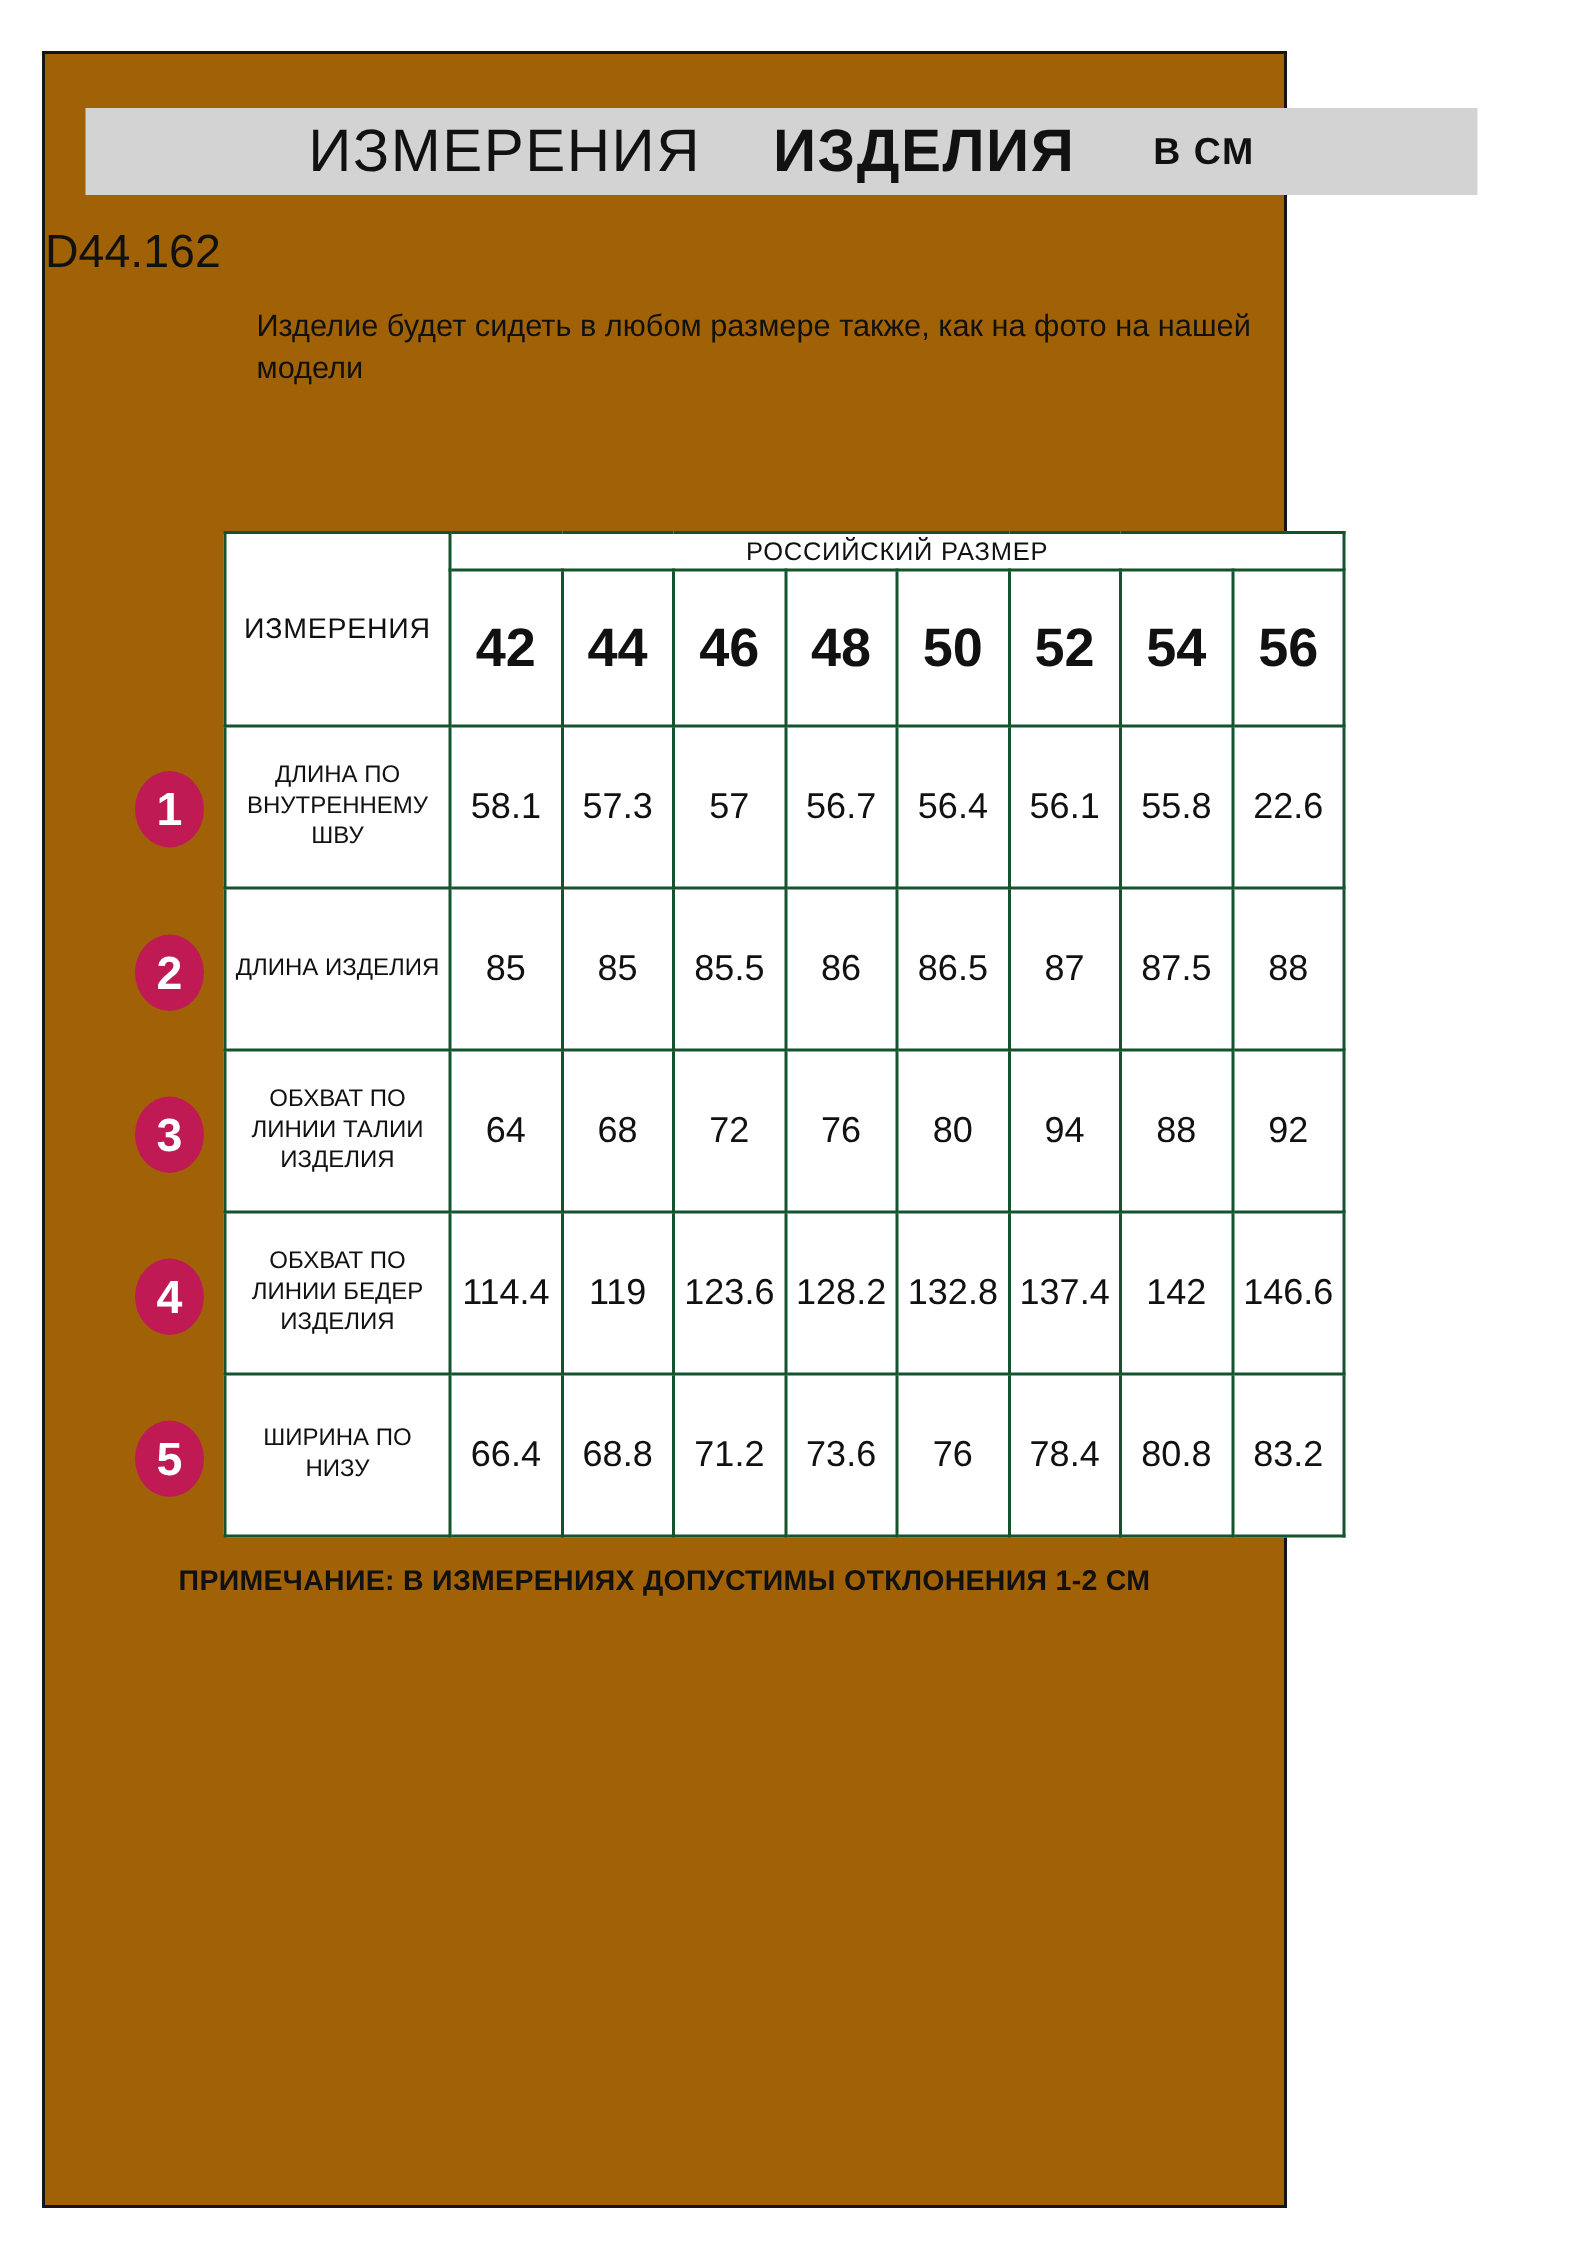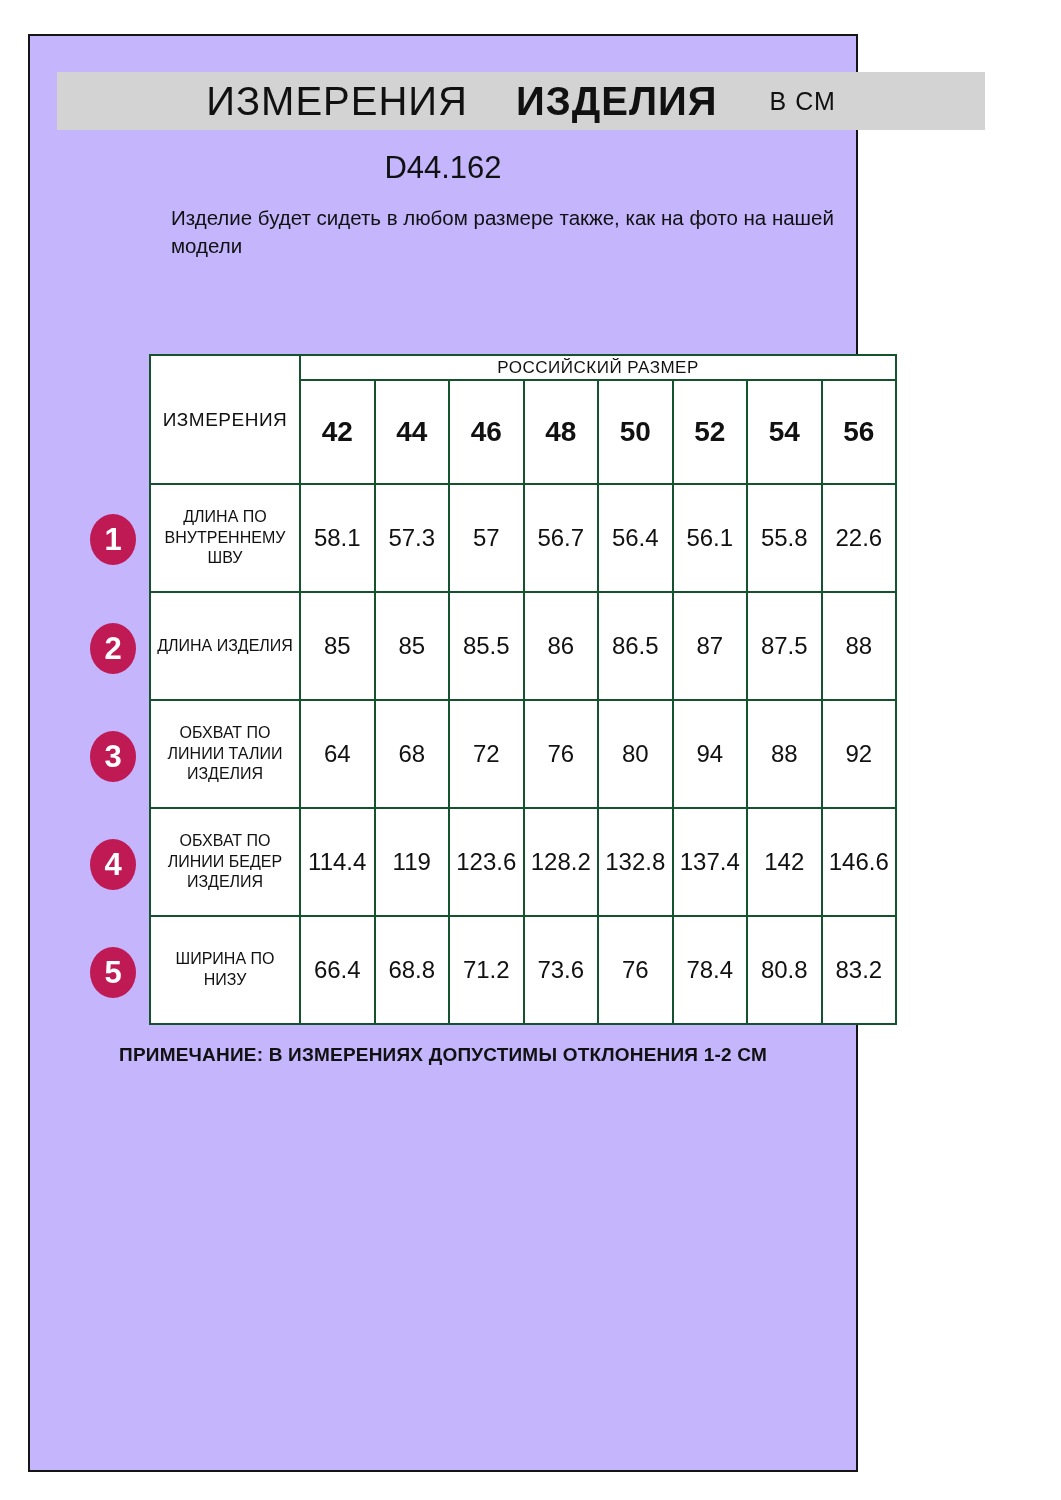--- a/index.html
+++ b/index.html
@@ -1,36 +1,36 @@
 <!DOCTYPE html>
 <html><head>
 <meta charset="utf-8">
 <style>
   * { margin:0; padding:0; box-sizing:border-box; }
   html,body { width:1061px; height:1500px; background:#ffffff; }
   body { font-family:"Liberation Sans", sans-serif; color:#111111; position:relative; }
 
   .frame {
     position:absolute; left:28px; top:34px; width:830px; height:1438px;
-    border:2px solid #151515; background:#c4b5fd;
+    border:2px solid #151515; background:#a16207;
   }
 
   
   .title-band {
     position:absolute; left:27px; top:36px; width:928px; height:58px;
     background:#d3d3d3;
     display:flex; align-items:center; justify-content:center;
   }
   .title-band .w1 { font-size:40px; font-weight:400; letter-spacing:1px; }
   .title-band .w2 { font-size:40px; font-weight:700; letter-spacing:1px; margin-left:48px; }
-  .title-band .w3 { font-size:25px; font-weight:400; letter-spacing:1px; margin-left:52px; }
+  .title-band .w3 { font-size:25px; font-weight:700; letter-spacing:1px; margin-left:52px; }
 
   .product-code {
     position:absolute; left:0; top:114px; width:100%;
-    text-align:center; font-size:31px; font-weight:400;
+    text-align:left; font-size:31px; font-weight:400;
   }
 
   .subtitle {
     position:absolute; left:141px; top:168px; width:700px;
     text-align:left; font-size:20.5px; line-height:1.35; font-weight:400;
   }
 
   
   table.size-table {
     position:absolute; left:119px; top:318px;
@@ -39,21 +39,21 @@
   }
   table.size-table td {
     border:2px solid #14532d; text-align:center; vertical-align:middle;
     overflow:hidden;
   }
   col.col-label { width:150px; }
   col.col-size  { width:74.5px; }
 
   td.group-header { height:25px; font-size:17px; font-weight:400; letter-spacing:0.5px; }
   td.corner       { font-size:19px; font-weight:400; letter-spacing:0.5px; }
-  tr.sizes-row td { height:104px; font-size:28px; font-weight:900;border-radius:12px; }
+  tr.sizes-row td { height:104px; font-size:36px; font-weight:900;border-radius:12px; }
   tr.data-row td  { height:108px; }
   td.row-label    { font-size:16px; line-height:1.3; font-weight:400; padding:0 2px; }
   td.val          { font-size:24px; font-weight:400; }
 
   
   .badge {
     position:absolute; left:60px; width:46px; height:51px;
     background:#c01a55; border-radius:50%;
     display:flex; align-items:center; justify-content:center;
     color:#ffffff; font-size:31px; font-weight:700;

